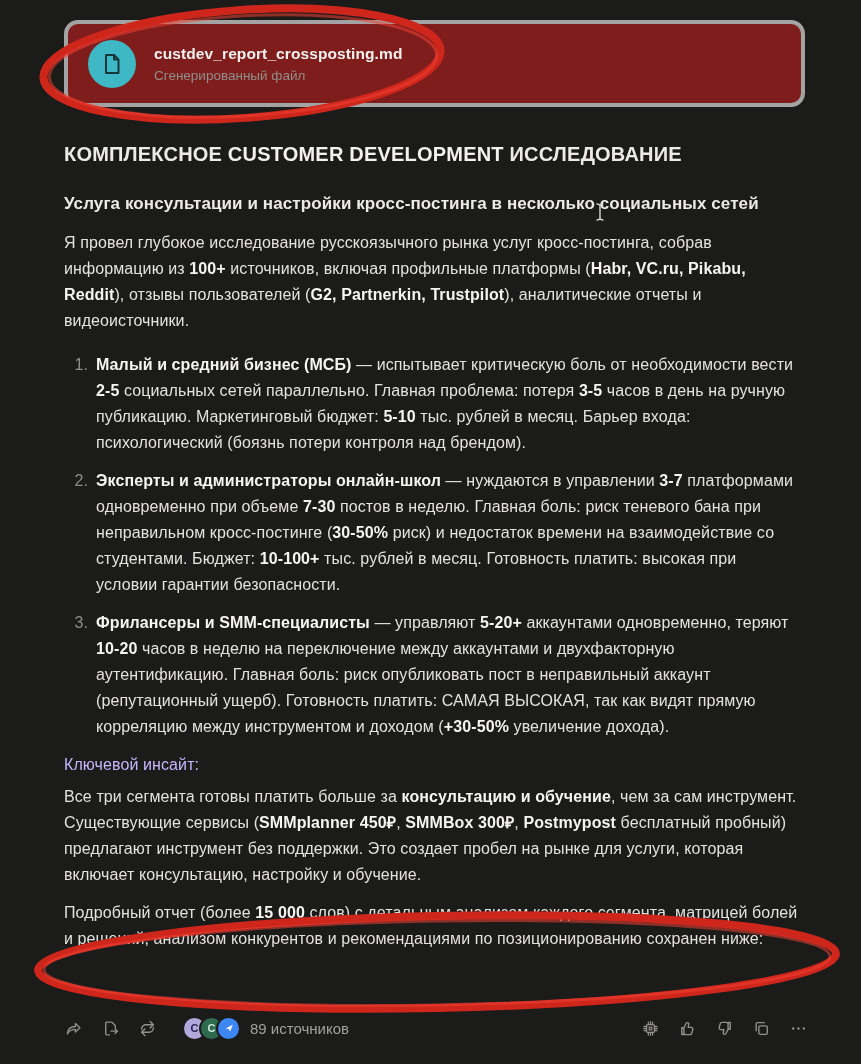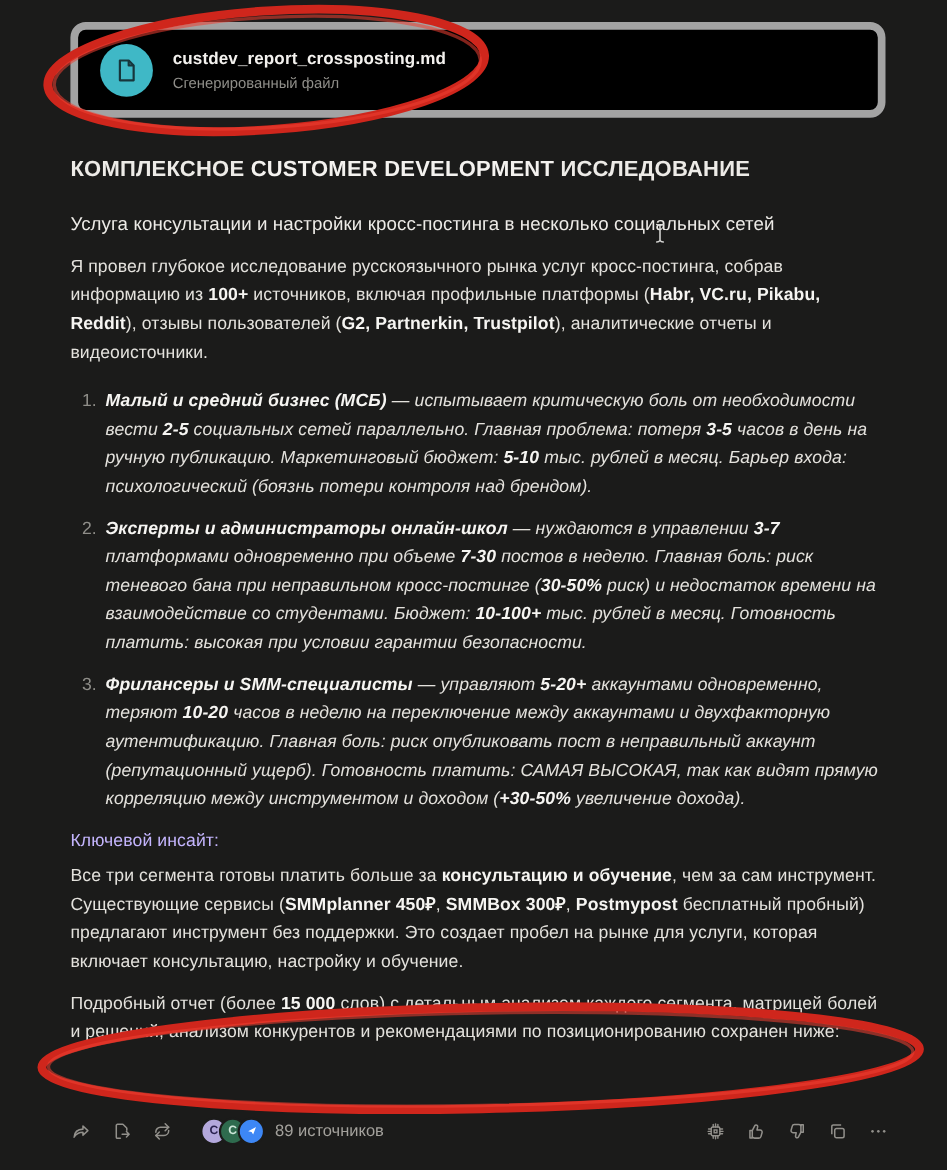--- a/index.html
+++ b/index.html
@@ -4,51 +4,51 @@
 <style>
   html,body{margin:0;padding:0;background:#111110;}
   .page{
     position:relative;width:861px;height:1064px;background:#1b1b1a;
     font-family:"Liberation Sans",sans-serif;overflow:hidden;
     -webkit-font-smoothing:antialiased;
   }
   
   .file-card{
     position:absolute;left:64px;top:20px;width:741px;height:87px;
-    background:#000000;border:7px solid #a3a3a3;border-radius:14px;
+    background:#7f1d1d;border:4px solid #a3a3a3;border-radius:14px;
     display:flex;align-items:center;gap:18px;padding:0 20px;box-sizing:border-box;
     cursor:pointer;
   }
   .file-icon-circle{
     width:48px;height:48px;border-radius:50%;flex:0 0 auto;
     display:flex;align-items:center;justify-content:center;
   }
   .file-name{font-size:15.5px;font-weight:700;color:#f3f1ee;letter-spacing:.1px;margin-bottom:5px;}
   .file-sub{font-size:13.5px;color:#8f8e89;}
   
   .content{
     position:absolute;left:64px;top:140px;width:738px;
     color:#e4e2dd;font-size:16px;line-height:26px;letter-spacing:.1px;
   }
   .content h1{
     font-size:20px;line-height:28px;margin:0 0 24px;font-weight:600;color:#edebe7;letter-spacing:.2px;
   }
   .content h1 .b{font-weight:800;color:#f4f2ef;}
-  .content h2{font-size:17px;line-height:24px;margin:0 0 14px;font-weight:400;color:#edebe7;}
+  .content h2{font-size:17px;line-height:24px;margin:0 0 14px;font-weight:700;color:#edebe7;}
   .content p{margin:0;}
   .p-intro{margin:0 0 18px !important;}
   .p-label{margin:0 0 10px !important;font-weight:700;color:#f0eeea;}
   .p-lead{margin:0 0 8px !important;font-weight:700;color:#f0eeea;}
   .p-insight-label{margin:0 0 6px !important;font-weight:400;color:#c4b5fd;}
   .p-insight{margin:0 0 12px !important;}
   .b{font-weight:700;color:#f6f5f2;}
   .ol{margin:0 0 10px;}
   .li{display:flex;gap:8px;margin-bottom:12px;}
   .li-num{color:#8f8e89;min-width:24px;text-align:right;flex:0 0 auto;}
-  .li-body{flex:1;font-style:italic;}
+  .li-body{flex:1;}
   
   .footer{
     position:absolute;left:64px;right:54px;top:1010px;height:36px;
     display:flex;align-items:center;justify-content:space-between;
   }
   .fgroup{display:flex;align-items:center;gap:19px;}
   .icon-btn{
     width:18px;height:18px;display:flex;align-items:center;justify-content:center;
     background:none;border:none;padding:0;color:#92908b;cursor:pointer;
   }

